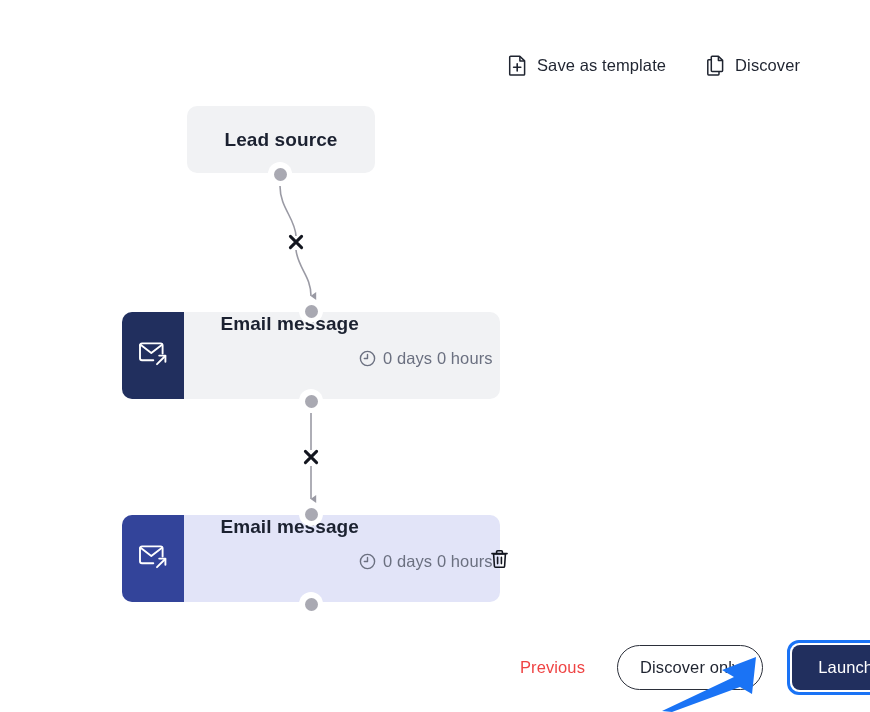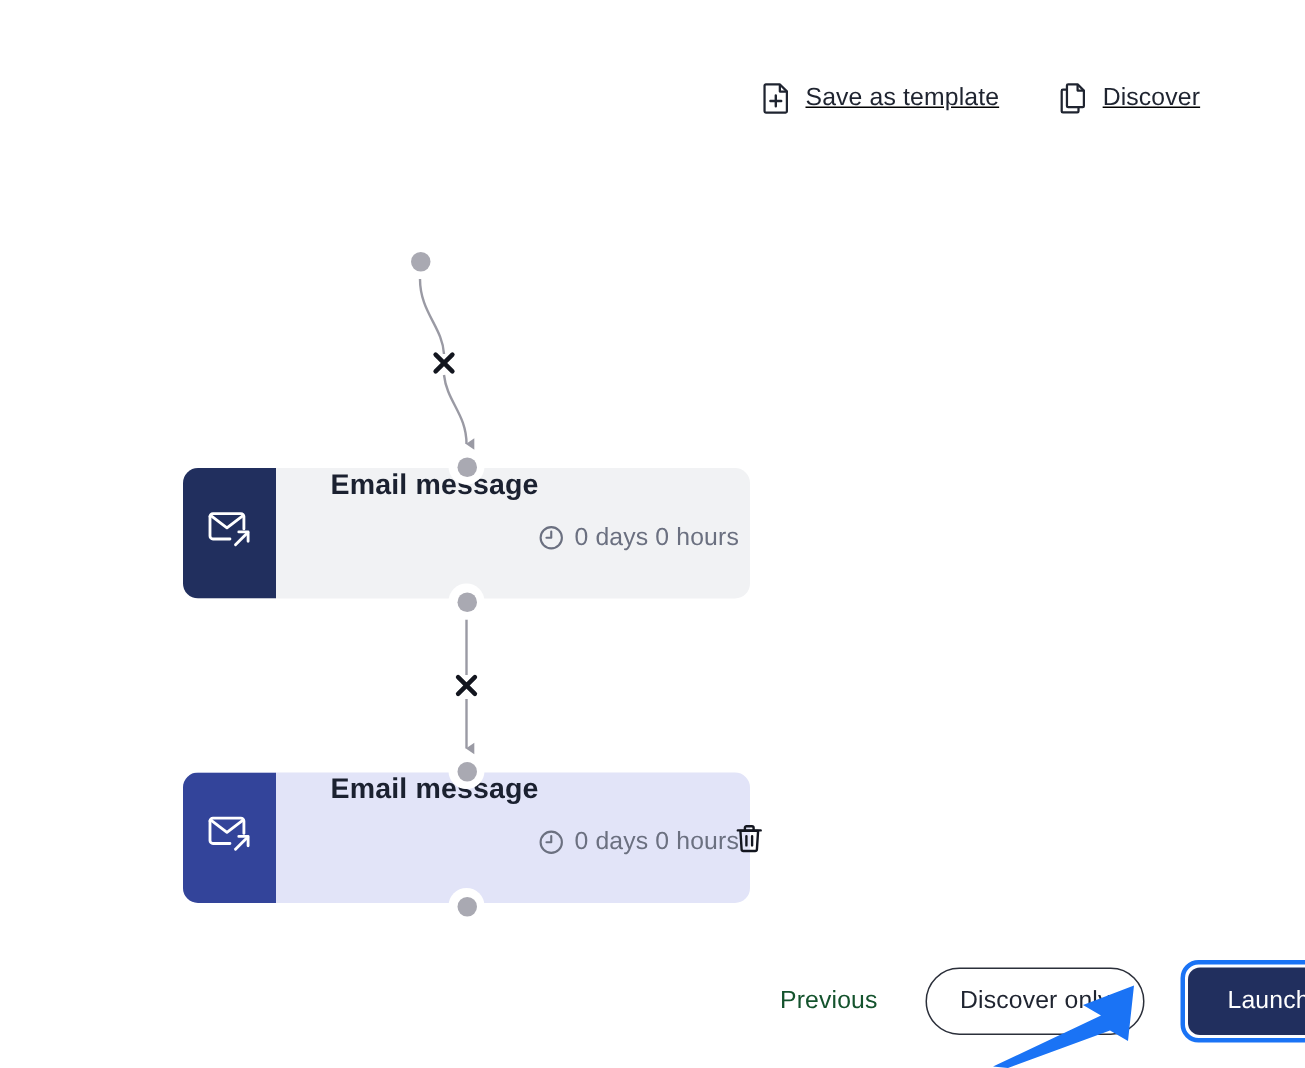--- a/index.html
+++ b/index.html
@@ -23,21 +23,20 @@
     left: 508px;
     display: flex;
     align-items: center;
     gap: 40px;
   }
   .toolbar-item {
     display: flex;
     align-items: center;
     gap: 10px;
     cursor: pointer;
-    text-decoration: underline;
   }
   .toolbar-label {
     font-size: 16.5px;
     color: #1f2430;
     letter-spacing: 0.1px;
     white-space: nowrap;
   }
   .tb-icon {
     display: block;
     width: 19px;
@@ -196,21 +195,21 @@
     display: flex;
     align-items: center;
     gap: 24px;
   }
   .btn-previous {
     background: none;
     border: none;
     padding: 0 8px;
     font-family: inherit;
     font-size: 16.5px;
-    color: #14532d;
+    color: #ef4444;
     letter-spacing: 0.1px;
     cursor: pointer;
   }
   .btn-discover {
     font-family: inherit;
     font-size: 16.5px;
     color: #1f2430;
     letter-spacing: 0.1px;
     background: #ffffff;
     border: 1px solid #2b2f3a;
@@ -286,20 +285,23 @@
       </marker>
     </defs>
 
     <path d="M280 186 C280 208, 295 218, 296 236" stroke="#9a9aa4" stroke-width="1.6" fill="none"></path>
     <path d="M296 250 C298 268, 311 276, 311 296" stroke="#9a9aa4" stroke-width="1.6" fill="none" marker-end="url(#arrowhead)"></path>
 
     <path d="M311 413 L311 450" stroke="#9a9aa4" stroke-width="1.6" fill="none"></path>
     <path d="M311 466 L311 499" stroke="#9a9aa4" stroke-width="1.6" fill="none" marker-end="url(#arrowhead)"></path>
   </svg>
 
+  <div class="node node-lead">
+    <span class="node-lead-title">Lead source</span>
+  </div>
   <div class="dot dot-lead-out"></div>
 
   <div class="x-marker x-edge-1">
     <svg viewBox="0 0 16 16" xmlns="http://www.w3.org/2000/svg">
       <path d="M2.4 2.4 L13.6 13.6 M13.6 2.4 L2.4 13.6" stroke="#13161f" stroke-width="3" stroke-linecap="round"></path>
     </svg>
   </div>
 
   <div class="node node-step is-idle">
     <div class="node-icon-panel">

